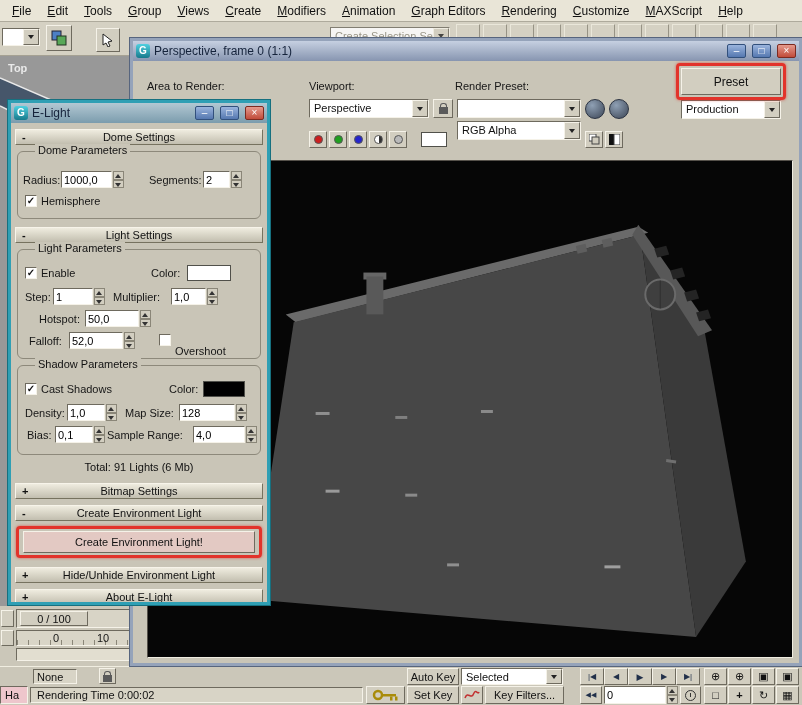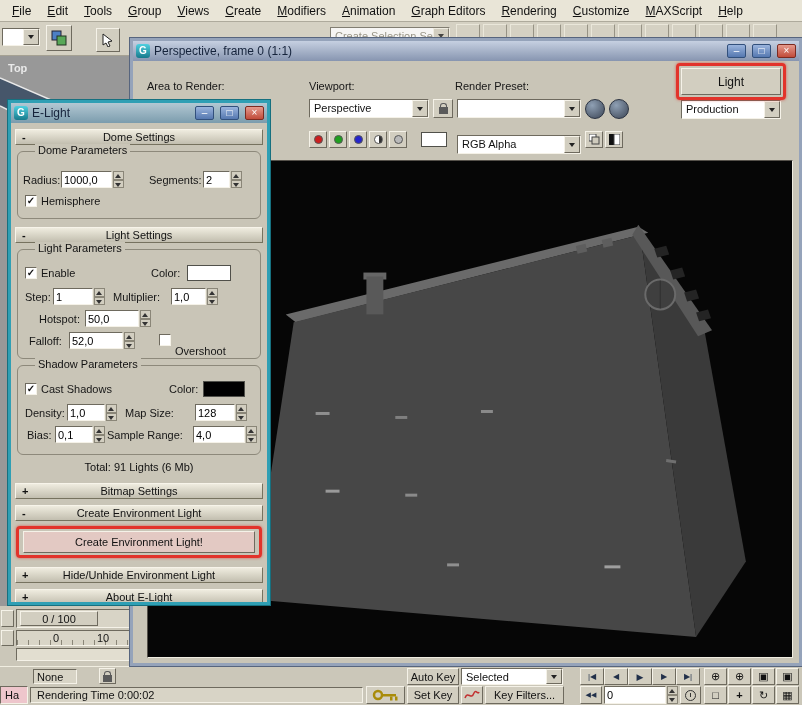--- a/index.html
+++ b/index.html
@@ -164,21 +164,21 @@
     <span class="wtitle">Perspective, frame 0 (1:1)</span>
     <span class="wbtn">–</span>
     <span class="wbtn">□</span>
     <span class="wbtn close">×</span>
   </div>
 
   <span class="lbl" style="left:14px;top:39px">Area to Render:</span>
   <span class="lbl" style="left:176px;top:39px">Viewport:</span>
   <span class="lbl" style="left:322px;top:39px">Render Preset:</span>
 
-  <div class="btn" style="left:548px;top:27px;width:100px;height:27px;font-size:12px">Light</div>
+  <div class="btn" style="left:548px;top:27px;width:100px;height:27px;font-size:12px">Preset</div>
   <div class="annot" style="left:543px;top:22px;width:110px;height:37px"></div>
 
   <div class="combo" style="left:176px;top:58px;width:120px">
     <span class="ct">Perspective</span>
     <span class="ca">
         <i class="tri-dn"></i>
       </span>
   </div>
   <div class="btn" style="left:300px;top:58px;width:20px;height:19px">
     <span class="lockicon"></span>
@@ -208,21 +208,21 @@
       <span class="dot" style="background:#2525cc"></span>
     </div>
   <div class="chbtn raised" style="left:236px;top:90px">
       <span class="dot" style="background:linear-gradient(90deg,#fff 50%,#333 50%)"></span>
     </div>
   <div class="chbtn raised" style="left:256px;top:90px">
       <span class="dot" style="background:#b9b9b9"></span>
     </div>
   <div class="swatch" style="left:288px;top:91px;width:26px;height:15px;background:#ffffff"></div>
 
-  <div class="combo" style="left:324px;top:94px;width:124px">
+  <div class="combo" style="left:324px;top:80px;width:124px">
     <span class="ct">RGB Alpha</span>
     <span class="ca">
         <i class="tri-dn"></i>
       </span>
   </div>
   <div class="btn" style="left:452px;top:90px;width:18px;height:17px">
     <svg width="11" height="11">
       <rect x="0" y="0" width="7" height="7" fill="#fff" stroke="#444"></rect>
       <rect x="3" y="3" width="7" height="7" fill="#cfcbbd" stroke="#444"></rect>
     </svg>
@@ -355,21 +355,21 @@
 
   <span class="lbl" style="left:14px;top:304px">Density:</span>
   <span class="fldwrap" style="left:56px;top:301px;width:50px">
     <input class="fld" value="1,0" style="">
     <span class="spin">
         <i class="su"></i>
         <i class="sd"></i>
       </span>
   </span>
   <span class="lbl" style="left:114px;top:304px">Map Size:</span>
-  <span class="fldwrap" style="left:184px;top:301px;width:52px">
+  <span class="fldwrap" style="left:168px;top:301px;width:68px">
     <input class="fld" value="128" style="">
     <span class="spin">
         <i class="su"></i>
         <i class="sd"></i>
       </span>
   </span>
   <span class="lbl" style="left:16px;top:326px">Bias:</span>
   <span class="fldwrap" style="left:44px;top:323px;width:50px">
     <input class="fld" value="0,1" style="">
     <span class="spin">
@@ -405,21 +405,21 @@
   </div>
   <div class="rollout" style="left:4px;top:486px;width:248px">
     <span class="pm">+</span>
     <span>About E-Light</span>
   </div>
 </div>
 
 <div id="timeline">
   <div class="btn" style="left:1px;top:4px;width:13px;height:17px"></div>
   <div class="sunkf abs" style="left:16px;top:3px;width:114px;height:19px">
-    <div class="btn" style="left:3px;top:1px;width:78px;height:15px">0 / 100</div>
+    <div class="btn" style="left:3px;top:1px;width:68px;height:15px">0 / 100</div>
   </div>
   <div class="btn" style="left:1px;top:24px;width:13px;height:16px"></div>
   <div class="ruler">
     <span class="lbl" style="left:36px;top:1px">0</span>
     <span class="lbl" style="left:80px;top:1px">10</span>
   </div>
   <div class="sunkf abs" style="left:16px;top:42px;width:114px;height:13px;background:#e2ded0"></div>
 </div>
 
 <div id="statusbar1">

